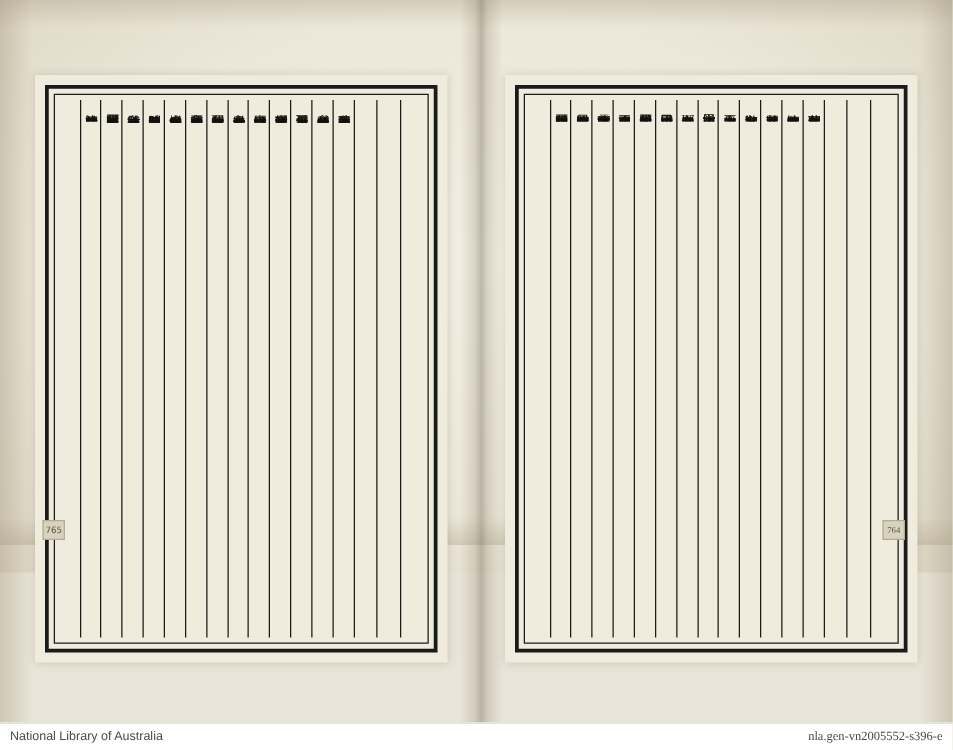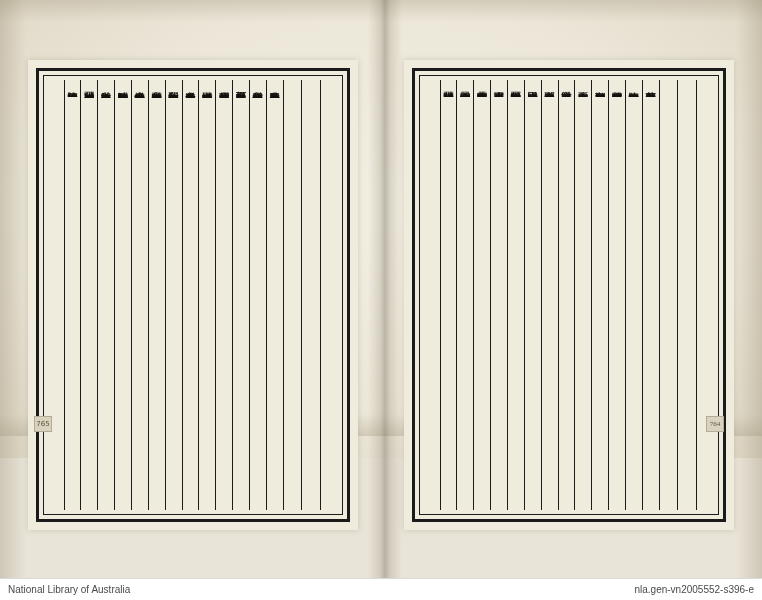--- a/index.html
+++ b/index.html
@@ -153,21 +153,21 @@
     border-top: 1px solid #d9d9d9;
     display: flex;
     align-items: center;
     justify-content: space-between;
     padding: 0 8px;
     box-sizing: border-box;
     font-family: "Liberation Sans", sans-serif;
     font-size: 10px;
     color: #4a4a4a;
   }
-  #footer .right { color: #4a4a4a; }
+  #footer .right { color: #4a4a4a; font-family: Liberation Serif, serif; }
 </style>
 </head>
 <body>
 
 <div id="scan">
   <div id="edge-left"></div>
   <div id="edge-right"></div>
   <div id="edge-top"></div>
   <div id="edge-bottom"></div>
 

